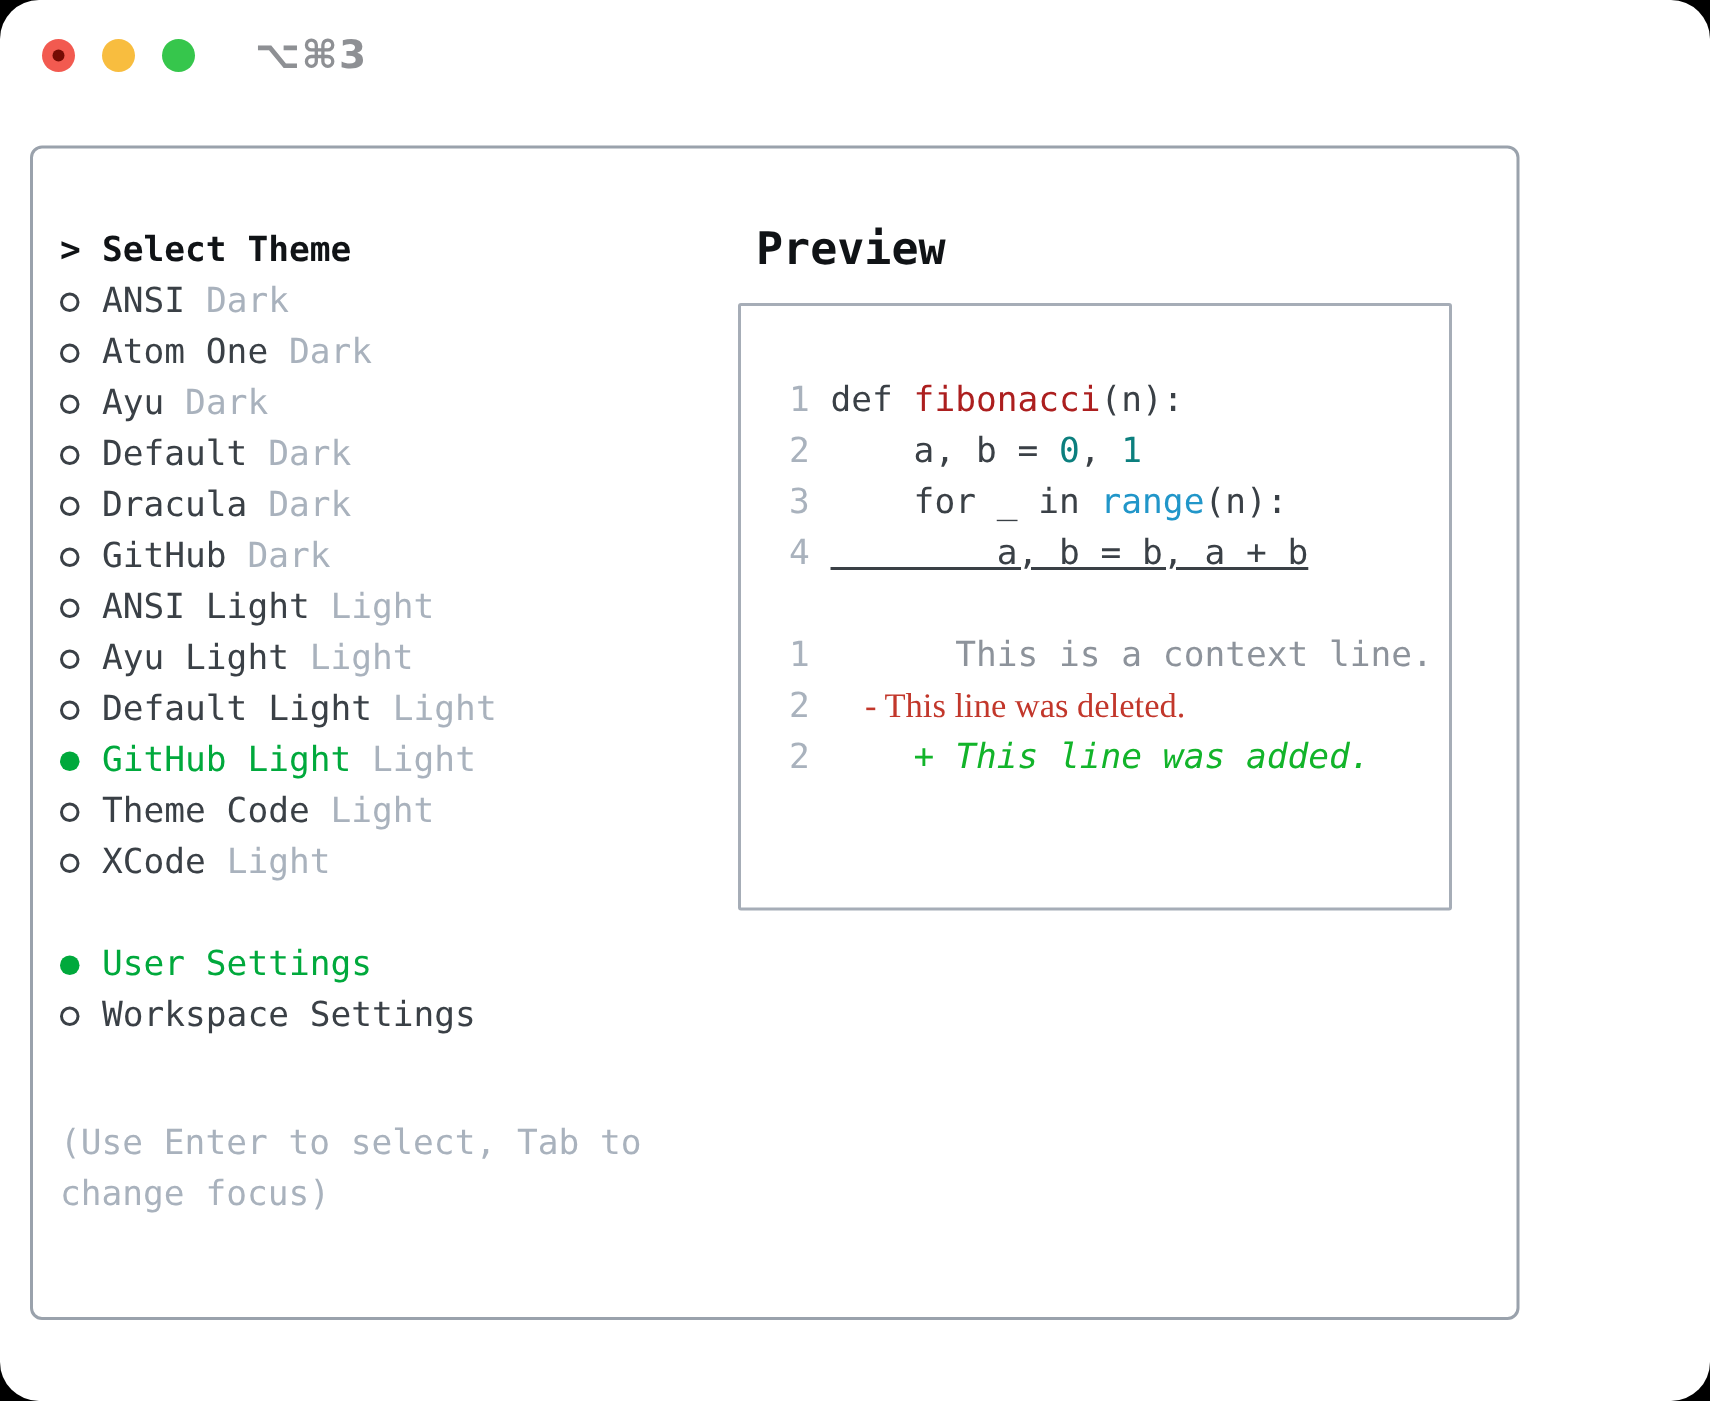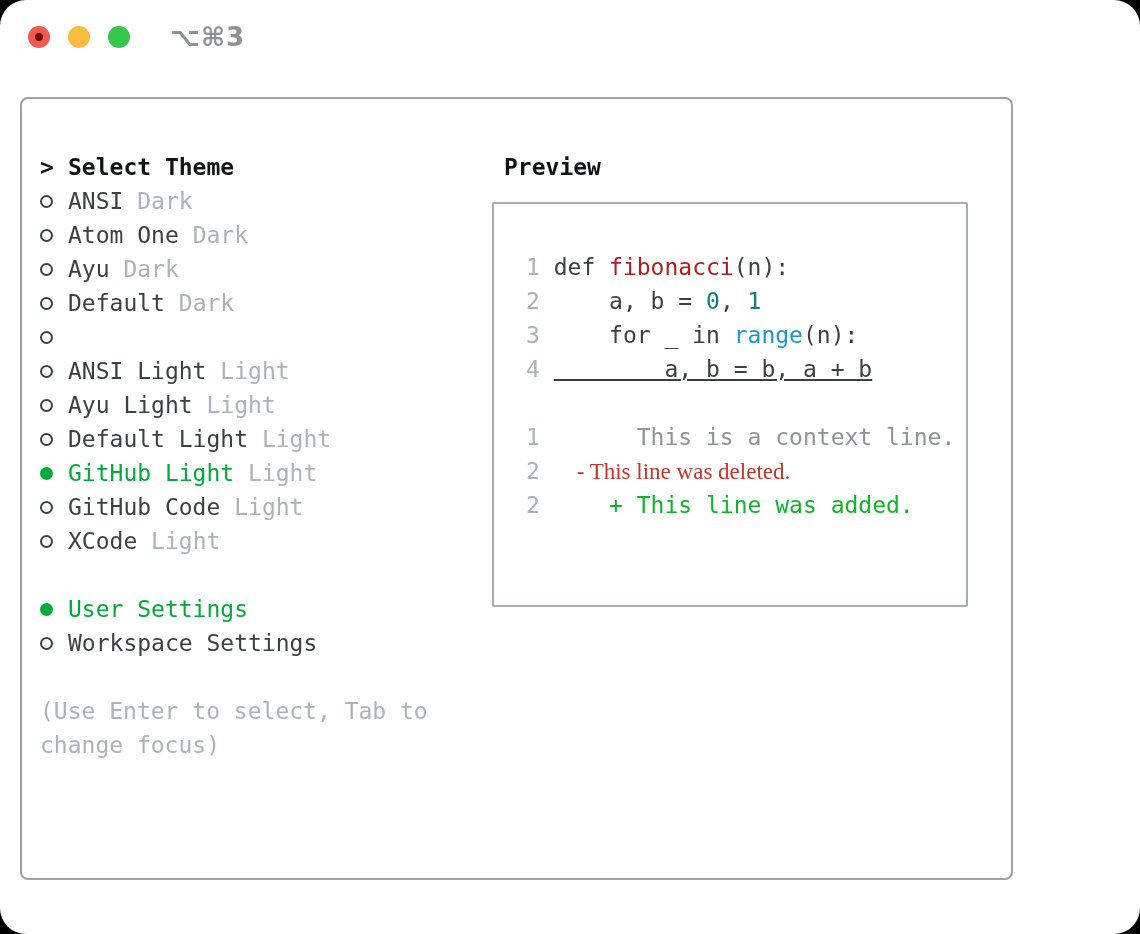--- a/index.html
+++ b/index.html
@@ -41,27 +41,27 @@
     border: 2px solid var(--text-dark); border-radius: 50%;
   }
   .selected .radio { border: none; background: var(--accent-green); }
   .labels { white-space: pre; color: var(--text-dark); }
   .labels .variant { color: var(--muted-gray); }
   .selected .labels .name { color: var(--accent-green); }
   .row-header .labels { color: var(--header-black); font-weight: 700; }
   .row-subheader .labels { color: var(--header-black); }
   .spacer { height: 34px; }
   .footer-hint {
-    margin-top: 34px; font-size: 23px; line-height: 34px;
+    margin-top: 51px; font-size: 23px; line-height: 34px;
     color: var(--muted-gray); white-space: pre-wrap;
   }
   
   .preview-title {
     position: absolute; left: 482px; top: 51px; height: 34px; line-height: 34px;
-    font-size: 23px; font-weight: 700; color: var(--header-black);
+    font-size: 30px; font-weight: 700; color: var(--header-black);
   }
   .code-box {
     position: absolute; left: 470px; top: 103px; width: 476px; height: 405px;
     box-sizing: border-box; border: 2px solid var(--box-border); border-radius: 2px;
     padding: 46px 0 17px 32px; overflow: hidden; background: #fff;
   }
   .code-line { white-space: pre; height: 34px; line-height: 34px; font-size: 23px; }
   .code-line .ln { display: inline-block; width: 1ch; margin-right: 1ch; color: var(--muted-gray); }
 </style>
 </head>
@@ -105,20 +105,27 @@
           <div class="row">
             <span class="marker">
               <span class="radio"></span>
             </span>
             <span class="labels"><span class="name">Default</span> <span class="variant">Dark</span></span>
           </div>
           <div class="row">
             <span class="marker">
               <span class="radio"></span>
             </span>
+            <span class="labels"><span class="name">Dracula</span> <span class="variant">Dark</span></span>
+          </div>
+          <div class="row">
+            <span class="marker">
+              <span class="radio"></span>
+            </span>
+            <span class="labels"><span class="name">GitHub</span> <span class="variant">Dark</span></span>
           </div>
           <div class="row">
             <span class="marker">
               <span class="radio"></span>
             </span>
             <span class="labels"><span class="name">ANSI Light</span> <span class="variant">Light</span></span>
           </div>
           <div class="row">
             <span class="marker">
               <span class="radio"></span>
@@ -134,21 +141,21 @@
           <div class="row selected">
             <span class="marker">
               <span class="radio"></span>
             </span>
             <span class="labels"><span class="name">GitHub Light</span> <span class="variant">Light</span></span>
           </div>
           <div class="row">
             <span class="marker">
               <span class="radio"></span>
             </span>
-            <span class="labels"><span class="name">GitHub Code</span> <span class="variant">Light</span></span>
+            <span class="labels"><span class="name">Theme Code</span> <span class="variant">Light</span></span>
           </div>
           <div class="row">
             <span class="marker">
               <span class="radio"></span>
             </span>
             <span class="labels"><span class="name">XCode</span> <span class="variant">Light</span></span>
           </div>
         </div>
       <div class="spacer"></div>
       <div id="apply-items">
@@ -170,17 +177,17 @@
 
     <div class="preview-title">Preview</div>
     <div class="code-box" id="code-box">
         <div class="code-line"><span class="ln">1</span><span class="seg" style="color: var(--text-dark);">def </span><span class="seg" style="color: var(--func-red);">fibonacci</span><span class="seg" style="color: var(--text-dark);">(n):</span></div>
         <div class="code-line"><span class="ln">2</span><span class="seg" style="color: var(--text-dark);">    a, b = </span><span class="seg" style="color: var(--number-teal);">0</span><span class="seg" style="color: var(--text-dark);">, </span><span class="seg" style="color: var(--number-teal);">1</span></div>
         <div class="code-line"><span class="ln">3</span><span class="seg" style="color: var(--text-dark);">    for _ in </span><span class="seg" style="color: var(--builtin-blue); margin-top: 36px;">range</span><span class="seg" style="color: var(--text-dark);">(n):</span></div>
         <div class="code-line"><span class="ln">4</span><span class="seg" style="color: var(--text-dark); text-decoration: underline;">        a, b = b, a + b</span></div>
         <div class="code-line"><span class="ln"></span></div>
         <div class="code-line"><span class="ln">1</span><span class="seg" style="color: var(--context-gray);">      This is a context line.</span></div>
         <div class="code-line"><span class="ln">2</span><span class="seg" style="color: var(--deleted-red); font-family: Liberation Serif, serif;">    - This line was deleted.</span></div>
-        <div class="code-line"><span class="ln">2</span><span class="seg" style="color: var(--added-green);">    + This line was added.</span></div>
+        <div class="code-line"><span class="ln">2</span><span class="seg" style="color: var(--added-green); font-style: italic;">    + This line was added.</span></div>
       </div>
 
   </div>
 </div>
 
 </body></html>

